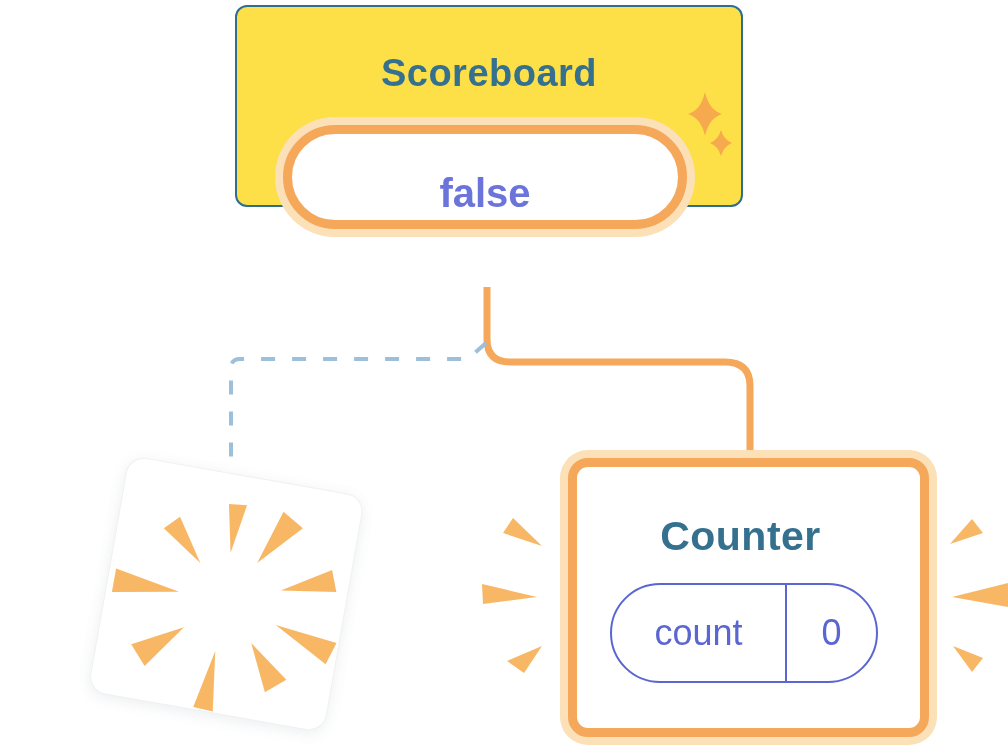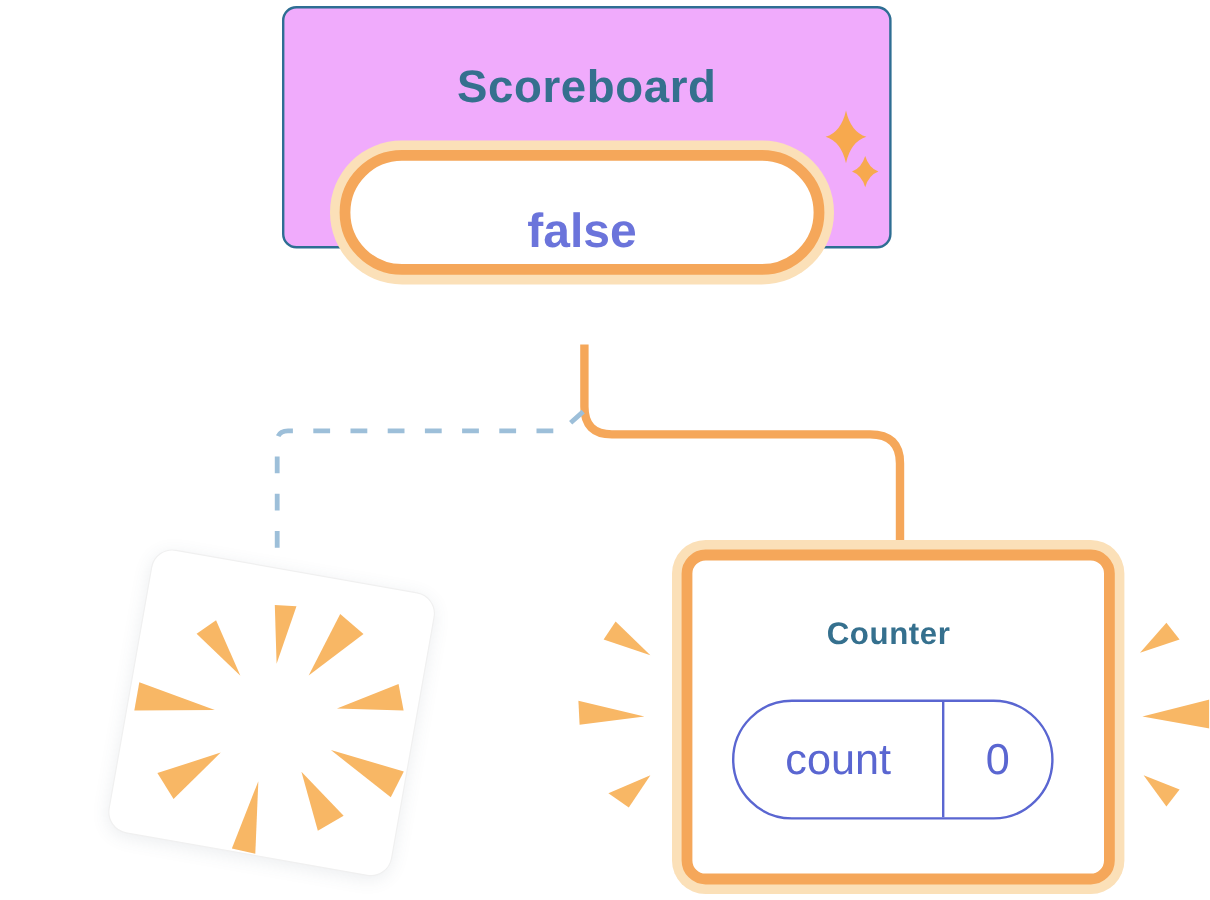--- a/index.html
+++ b/index.html
@@ -10,21 +10,21 @@
   *{margin:0;padding:0;box-sizing:border-box;}
   body{font-family:"Liberation Sans","DejaVu Sans",sans-serif;background:#fff;}
   .canvas{position:relative;width:1008px;height:750px;background:var(--bg);overflow:hidden;}
 
   .layer{position:absolute;left:0;top:0;width:1008px;height:750px;pointer-events:none;}
   .z0{z-index:0}.z2{z-index:2}
 
   
   .scoreboard-card{
     position:absolute;left:235px;top:5px;width:508px;height:202px;
-    background:#f0abfc;border:2px solid var(--card-border);border-radius:12px;z-index:1;padding-left:25px;
+    background:#fde047;border:2px solid var(--card-border);border-radius:12px;z-index:1;padding-left:25px;
   }
   .sb-title{
     position:absolute;left:0;right:0;top:45px;text-align:center;
     font-size:38px;font-weight:600;color:var(--teal);letter-spacing:0.5px;
   }
   .sb-pill{
     position:absolute;left:46px;top:118px;width:404px;height:104px;
     background:#fff;border:9px solid var(--orange);border-radius:60px;
     box-shadow:0 0 0 8px var(--orange-light);
     display:flex;align-items:stretch;
@@ -40,21 +40,21 @@
   }
 
   
   .counter-card{
     position:absolute;left:568px;top:458px;width:361px;height:279px;
     background:#fff;border:9px solid var(--orange);border-radius:20px;
     box-shadow:0 0 0 8px var(--orange-light);z-index:1;
   }
   .ct-title{
     position:absolute;left:0;right:16px;top:46px;text-align:center;
-    font-size:26px;font-weight:600;color:var(--teal);letter-spacing:0.5px;
+    font-size:41px;font-weight:600;color:var(--teal);letter-spacing:0.5px;
   }
   .ct-pill{
     position:absolute;left:33px;top:116px;width:268px;height:100px;
     background:#fff;border:2px solid var(--purple2);border-radius:52px;
     display:flex;align-items:stretch;justify-content:space-between;
   }
   .ct-pill .cell-label{
     width:175px;display:flex;align-items:center;justify-content:center;
     border-right:2px solid var(--purple2);
     font-size:36px;color:var(--purple2);

